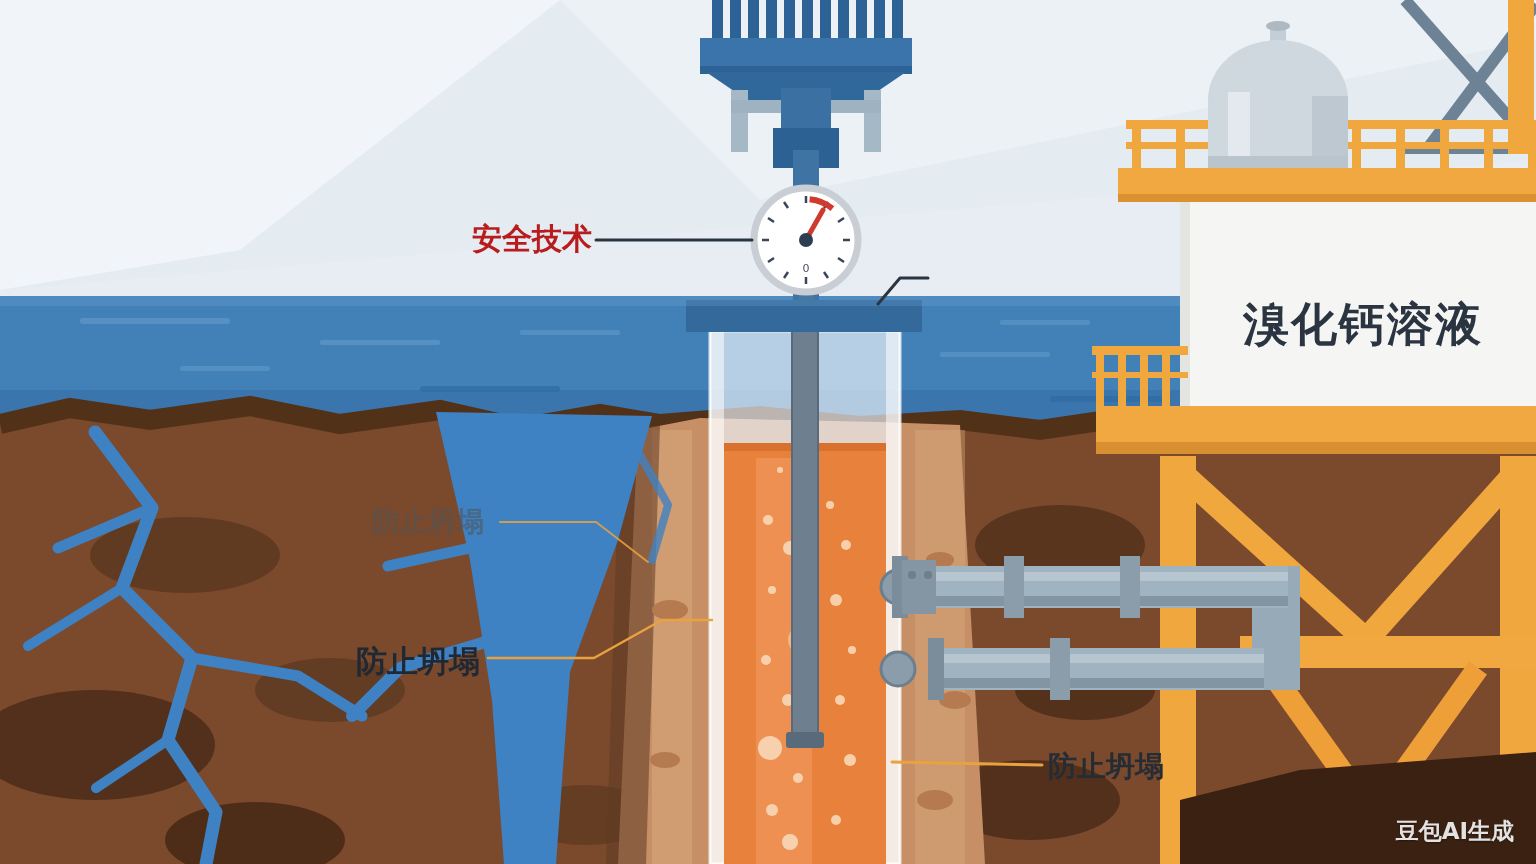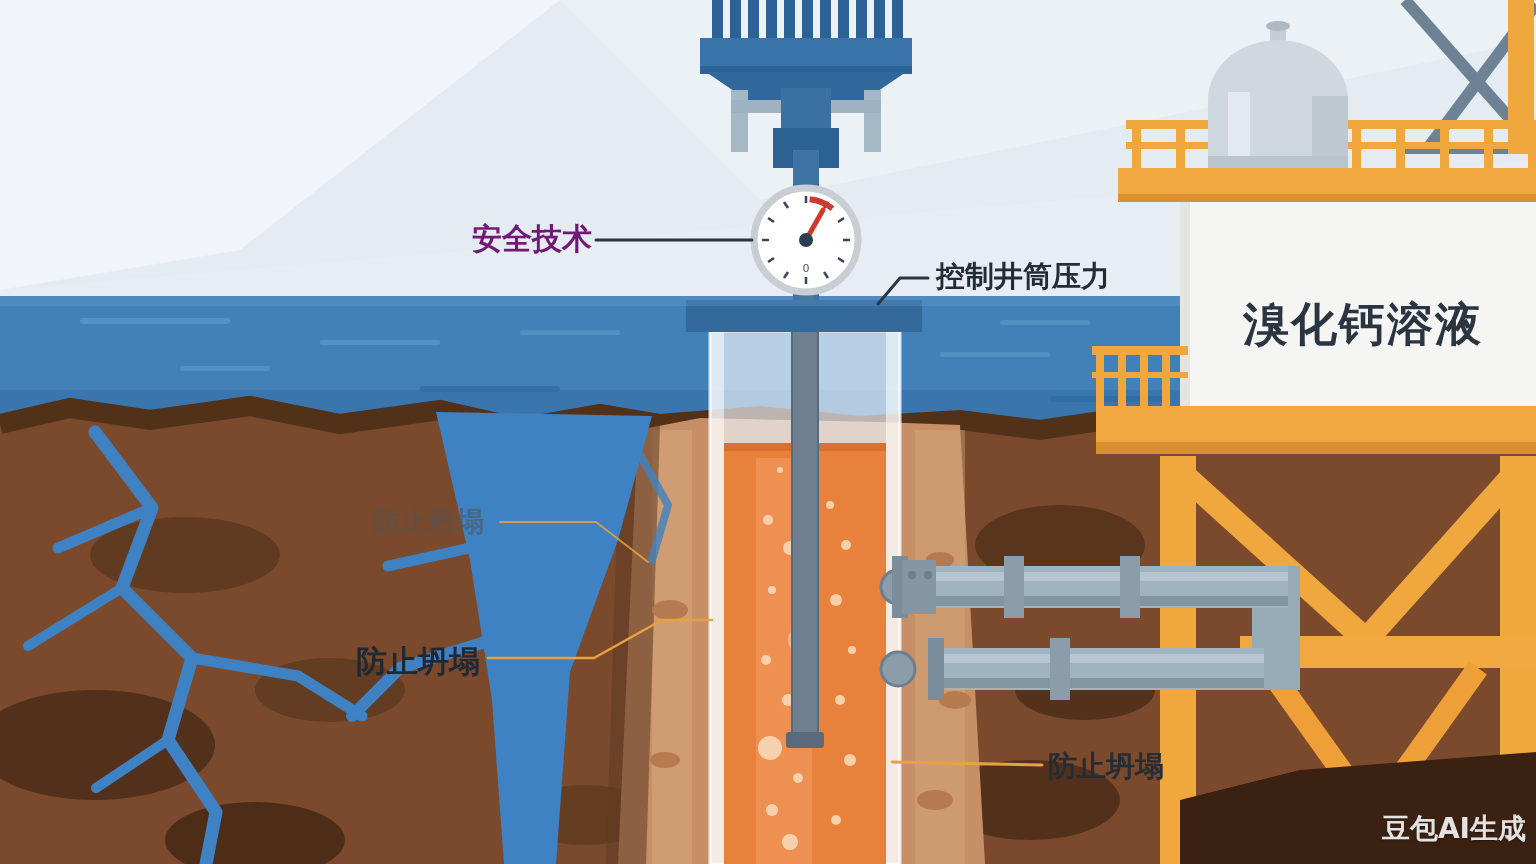--- a/index.html
+++ b/index.html
@@ -5,41 +5,41 @@
   html,body { margin:0; padding:0; background:#222; }
   .stage {
     position:relative; width:1536px; height:864px; overflow:hidden;
     background:#e4ebf1;
     font-family:"DejaVu Sans","Liberation Sans",sans-serif;
   }
   svg.scene { position:absolute; left:0; top:0; }
   .label { position:absolute; line-height:1.25; white-space:nowrap; }
   .tech-label {
     left:318px; top:220px; width:274px; text-align:right;
-    font-size:30px; font-weight:700; color:#701a75;
+    font-size:30px; font-weight:700; color:#b91c1c;
   }
   .pressure-label {
     left:936px; top:258px; font-size:29px; font-weight:700; color:#222c38;
   }
   .collapse-faint {
     left:372px; top:504px; font-size:28px; font-weight:600;
     color:rgba(80,84,88,0.55);
   }
   .collapse-left {
     left:356px; top:642px; font-size:31px; font-weight:700; color:#1f2833;
   }
   .collapse-right {
     left:1048px; top:748px; font-size:29px; font-weight:700; color:#262c33;
   }
   .solution-label {
     left:1190px; top:296px; width:346px; text-align:center;
     font-size:46px; font-weight:700; color:#2b3542; letter-spacing:2px;
   }
   .watermark {
-    right:10px; bottom:18px; font-size:28px; font-weight:600;
+    right:22px; bottom:18px; font-size:23px; font-weight:600;
     color:rgba(244,244,244,0.92); text-shadow:0 1px 2px rgba(0,0,0,0.35);
   }
 </style>
 </head>
 <body>
 
 <div class="stage">
 
 <svg class="scene" width="1536" height="864" viewBox="0 0 1536 864">
 
@@ -284,21 +284,20 @@
     <polyline points="500,522 596,522 648,562" stroke="#e9a23f" stroke-width="2" opacity="0.85"></polyline>
     <polyline points="488,658 594,658 662,620 712,620" stroke="#e9a23f" stroke-width="2.5"></polyline>
     <line x1="1042" y1="765" x2="892" y2="762" stroke="#e9a23f" stroke-width="3"></line>
   </g>
 </svg>
 
   <div class="label tech-label">
     <div>安全技术</div>
   </div>
 
-  <div class="label pressure-label">控制井筒压力</div>
 
   <div class="label collapse-faint">防止坍塌</div>
 
   <div class="label collapse-left">防止坍塌</div>
 
   <div class="label collapse-right">防止坍塌</div>
 
   <div class="label solution-label">溴化钙溶液</div>
 
   <div class="label watermark">豆包AI生成</div>

